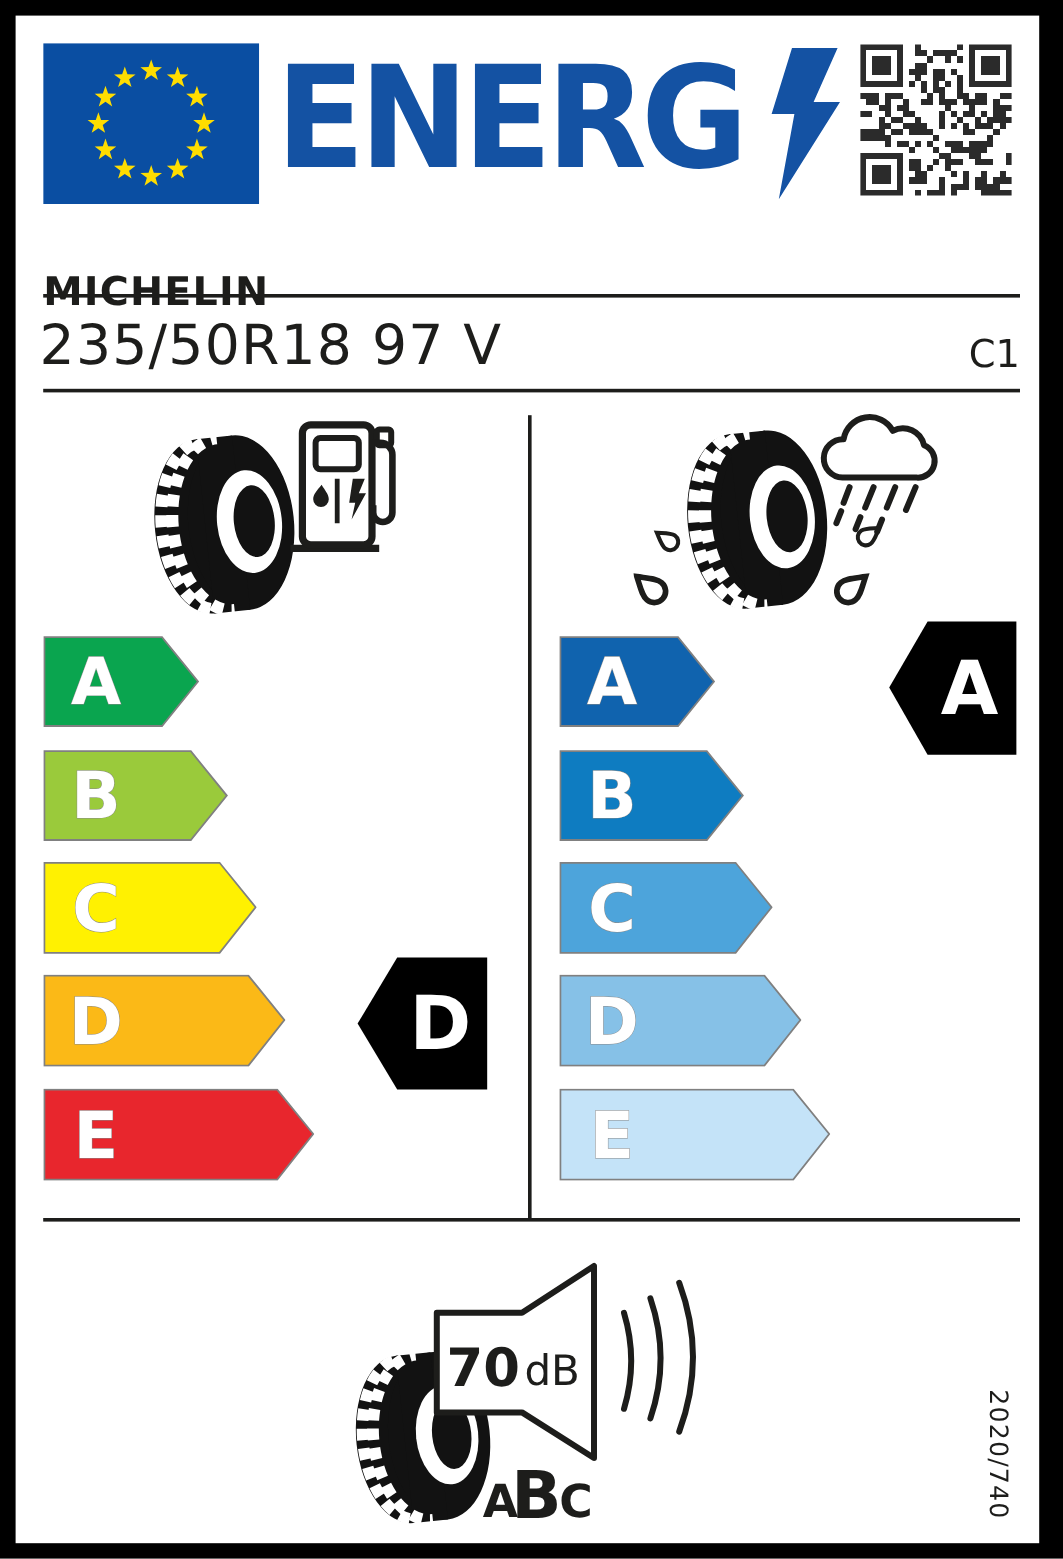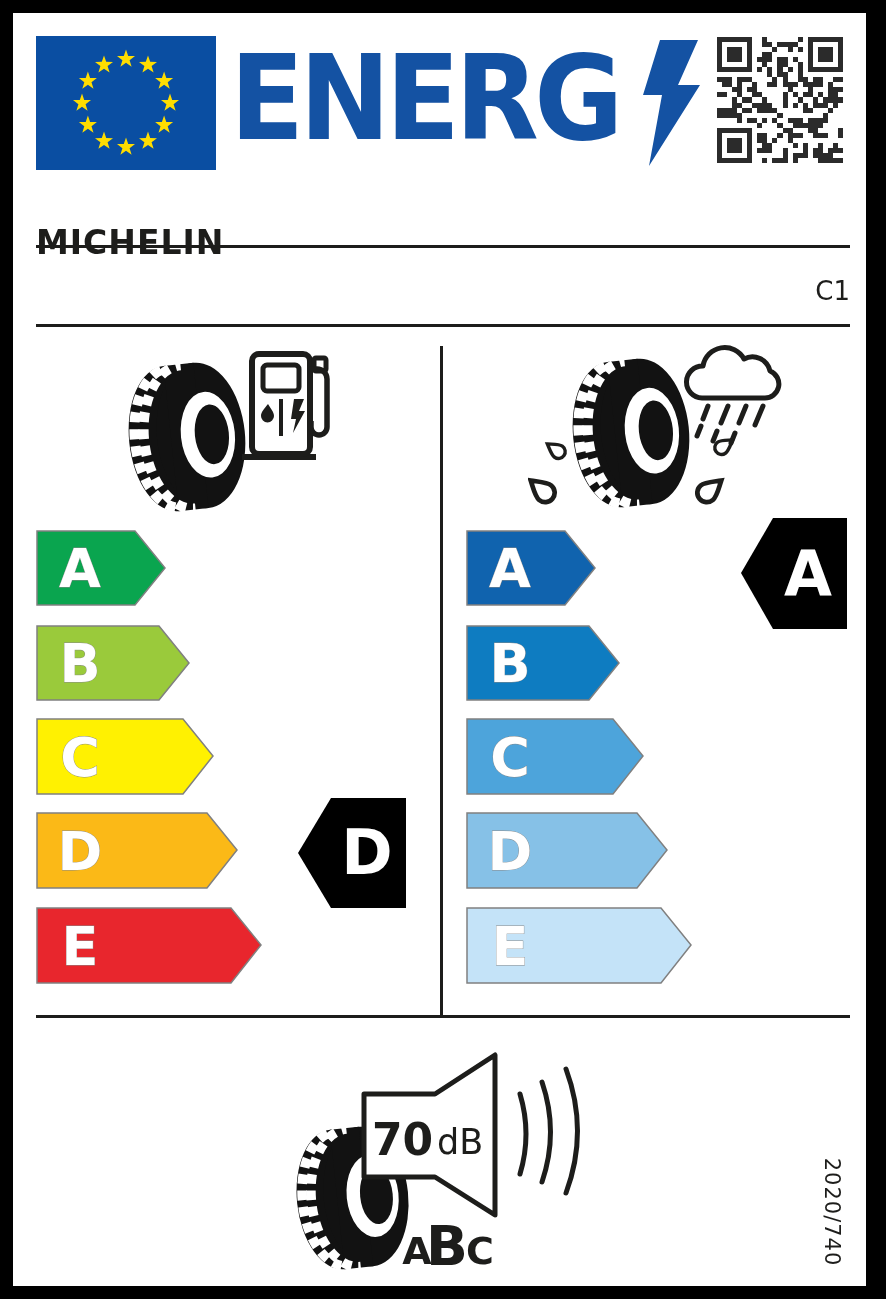--- a/index.html
+++ b/index.html
@@ -16,21 +16,21 @@
                    letter-spacing:-5px; line-height:128px; transform:scaleX(0.92); transform-origin:0 0;
                    white-space:nowrap; }
   .bolt { left:642px; top:40px; }
   .qr { left:717px; top:37px; }
 
   
   .brand  { left:36px; top:202px; font-size:33px; font-weight:bold; letter-spacing:1px;margin-top:21px; }
   .typeid { right:36px; top:202px; font-size:33px; }
   .rule { left:36px; width:814px; height:3px; background:#1d1d1b; }
   .designation { left:33px; top:260px; font-size:46px; letter-spacing:1px; }
-  .tclass { right:36px; top:276px; font-size:26px;text-align:right; }
+  .tclass { right:36px; top:276px; font-size:32px;text-align:right; }
   .divider { left:440px; top:346px; width:3px; height:669px; background:#1d1d1b; }
 
   
   .scale-letter { font-size:54px; font-weight:bold; fill:#fff; text-anchor:middle;
                   stroke:#8a8a8a; stroke-width:0.8; paint-order:stroke; }
   .rating-letter { font-size:62px; font-weight:bold; fill:#fff; text-anchor:middle; }
   .col-left  { left:36px; }
   .col-right { left:466px; }
 
   .regulation { position:absolute; left:832px; top:1212px; transform:translate(-50%,-50%) rotate(90deg);
@@ -83,20 +83,21 @@
   </svg>
 
   <svg class="abs qr" id="qr" width="126" height="126" viewBox="0 0 25 25" shape-rendering="crispEdges">
     <rect x="0" y="0" width="25" height="25" fill="#fff"></rect>
   <path d="M0 0h1v1h-1zM1 0h1v1h-1zM2 0h1v1h-1zM3 0h1v1h-1zM4 0h1v1h-1zM5 0h1v1h-1zM6 0h1v1h-1zM9 0h1v1h-1zM16 0h1v1h-1zM18 0h1v1h-1zM19 0h1v1h-1zM20 0h1v1h-1zM21 0h1v1h-1zM22 0h1v1h-1zM23 0h1v1h-1zM24 0h1v1h-1zM0 1h1v1h-1zM6 1h1v1h-1zM9 1h1v1h-1zM10 1h1v1h-1zM12 1h1v1h-1zM13 1h1v1h-1zM14 1h1v1h-1zM15 1h1v1h-1zM18 1h1v1h-1zM24 1h1v1h-1zM0 2h1v1h-1zM2 2h1v1h-1zM3 2h1v1h-1zM4 2h1v1h-1zM6 2h1v1h-1zM11 2h1v1h-1zM14 2h1v1h-1zM16 2h1v1h-1zM18 2h1v1h-1zM20 2h1v1h-1zM21 2h1v1h-1zM22 2h1v1h-1zM24 2h1v1h-1zM0 3h1v1h-1zM2 3h1v1h-1zM3 3h1v1h-1zM4 3h1v1h-1zM6 3h1v1h-1zM9 3h1v1h-1zM10 3h1v1h-1zM18 3h1v1h-1zM20 3h1v1h-1zM21 3h1v1h-1zM22 3h1v1h-1zM24 3h1v1h-1zM0 4h1v1h-1zM2 4h1v1h-1zM3 4h1v1h-1zM4 4h1v1h-1zM6 4h1v1h-1zM8 4h1v1h-1zM9 4h1v1h-1zM10 4h1v1h-1zM12 4h1v1h-1zM13 4h1v1h-1zM15 4h1v1h-1zM18 4h1v1h-1zM20 4h1v1h-1zM21 4h1v1h-1zM22 4h1v1h-1zM24 4h1v1h-1zM0 5h1v1h-1zM6 5h1v1h-1zM9 5h1v1h-1zM12 5h1v1h-1zM13 5h1v1h-1zM16 5h1v1h-1zM18 5h1v1h-1zM24 5h1v1h-1zM0 6h1v1h-1zM1 6h1v1h-1zM2 6h1v1h-1zM3 6h1v1h-1zM4 6h1v1h-1zM5 6h1v1h-1zM6 6h1v1h-1zM8 6h1v1h-1zM10 6h1v1h-1zM12 6h1v1h-1zM14 6h1v1h-1zM16 6h1v1h-1zM18 6h1v1h-1zM19 6h1v1h-1zM20 6h1v1h-1zM21 6h1v1h-1zM22 6h1v1h-1zM23 6h1v1h-1zM24 6h1v1h-1zM10 7h1v1h-1zM12 7h1v1h-1zM13 7h1v1h-1zM16 7h1v1h-1zM0 8h1v1h-1zM1 8h1v1h-1zM2 8h1v1h-1zM4 8h1v1h-1zM5 8h1v1h-1zM6 8h1v1h-1zM11 8h1v1h-1zM13 8h1v1h-1zM16 8h1v1h-1zM17 8h1v1h-1zM19 8h1v1h-1zM20 8h1v1h-1zM23 8h1v1h-1zM24 8h1v1h-1zM1 9h1v1h-1zM2 9h1v1h-1zM4 9h1v1h-1zM7 9h1v1h-1zM10 9h1v1h-1zM11 9h1v1h-1zM13 9h1v1h-1zM14 9h1v1h-1zM15 9h1v1h-1zM17 9h1v1h-1zM18 9h1v1h-1zM19 9h1v1h-1zM20 9h1v1h-1zM22 9h1v1h-1zM3 10h1v1h-1zM4 10h1v1h-1zM6 10h1v1h-1zM7 10h1v1h-1zM14 10h1v1h-1zM18 10h1v1h-1zM22 10h1v1h-1zM23 10h1v1h-1zM24 10h1v1h-1zM0 11h1v1h-1zM1 11h1v1h-1zM4 11h1v1h-1zM7 11h1v1h-1zM8 11h1v1h-1zM13 11h1v1h-1zM15 11h1v1h-1zM17 11h1v1h-1zM18 11h1v1h-1zM20 11h1v1h-1zM22 11h1v1h-1zM23 11h1v1h-1zM3 12h1v1h-1zM5 12h1v1h-1zM6 12h1v1h-1zM9 12h1v1h-1zM13 12h1v1h-1zM16 12h1v1h-1zM19 12h1v1h-1zM21 12h1v1h-1zM22 12h1v1h-1zM23 12h1v1h-1zM24 12h1v1h-1zM3 13h1v1h-1zM4 13h1v1h-1zM7 13h1v1h-1zM8 13h1v1h-1zM9 13h1v1h-1zM10 13h1v1h-1zM13 13h1v1h-1zM15 13h1v1h-1zM17 13h1v1h-1zM19 13h1v1h-1zM20 13h1v1h-1zM21 13h1v1h-1zM23 13h1v1h-1zM0 14h1v1h-1zM1 14h1v1h-1zM2 14h1v1h-1zM3 14h1v1h-1zM5 14h1v1h-1zM6 14h1v1h-1zM8 14h1v1h-1zM9 14h1v1h-1zM10 14h1v1h-1zM11 14h1v1h-1zM17 14h1v1h-1zM18 14h1v1h-1zM22 14h1v1h-1zM0 15h1v1h-1zM1 15h1v1h-1zM2 15h1v1h-1zM3 15h1v1h-1zM4 15h1v1h-1zM12 15h1v1h-1zM21 15h1v1h-1zM4 16h1v1h-1zM6 16h1v1h-1zM7 16h1v1h-1zM9 16h1v1h-1zM11 16h1v1h-1zM14 16h1v1h-1zM15 16h1v1h-1zM16 16h1v1h-1zM18 16h1v1h-1zM19 16h1v1h-1zM20 16h1v1h-1zM21 16h1v1h-1zM8 17h1v1h-1zM12 17h1v1h-1zM15 17h1v1h-1zM16 17h1v1h-1zM17 17h1v1h-1zM18 17h1v1h-1zM19 17h1v1h-1zM20 17h1v1h-1zM0 18h1v1h-1zM1 18h1v1h-1zM2 18h1v1h-1zM3 18h1v1h-1zM4 18h1v1h-1zM5 18h1v1h-1zM6 18h1v1h-1zM13 18h1v1h-1zM14 18h1v1h-1zM18 18h1v1h-1zM19 18h1v1h-1zM24 18h1v1h-1zM0 19h1v1h-1zM6 19h1v1h-1zM8 19h1v1h-1zM9 19h1v1h-1zM12 19h1v1h-1zM14 19h1v1h-1zM15 19h1v1h-1zM16 19h1v1h-1zM19 19h1v1h-1zM20 19h1v1h-1zM21 19h1v1h-1zM24 19h1v1h-1zM0 20h1v1h-1zM2 20h1v1h-1zM3 20h1v1h-1zM4 20h1v1h-1zM6 20h1v1h-1zM8 20h1v1h-1zM9 20h1v1h-1zM11 20h1v1h-1zM14 20h1v1h-1zM0 21h1v1h-1zM2 21h1v1h-1zM3 21h1v1h-1zM4 21h1v1h-1zM6 21h1v1h-1zM9 21h1v1h-1zM10 21h1v1h-1zM15 21h1v1h-1zM17 21h1v1h-1zM20 21h1v1h-1zM23 21h1v1h-1zM0 22h1v1h-1zM2 22h1v1h-1zM3 22h1v1h-1zM4 22h1v1h-1zM6 22h1v1h-1zM8 22h1v1h-1zM9 22h1v1h-1zM10 22h1v1h-1zM13 22h1v1h-1zM17 22h1v1h-1zM19 22h1v1h-1zM20 22h1v1h-1zM22 22h1v1h-1zM23 22h1v1h-1zM24 22h1v1h-1zM0 23h1v1h-1zM6 23h1v1h-1zM13 23h1v1h-1zM15 23h1v1h-1zM16 23h1v1h-1zM17 23h1v1h-1zM19 23h1v1h-1zM20 23h1v1h-1zM21 23h1v1h-1zM22 23h1v1h-1zM0 24h1v1h-1zM1 24h1v1h-1zM2 24h1v1h-1zM3 24h1v1h-1zM4 24h1v1h-1zM5 24h1v1h-1zM6 24h1v1h-1zM9 24h1v1h-1zM11 24h1v1h-1zM12 24h1v1h-1zM13 24h1v1h-1zM15 24h1v1h-1zM20 24h1v1h-1zM21 24h1v1h-1zM22 24h1v1h-1zM23 24h1v1h-1zM24 24h1v1h-1z" fill="#2b2b2b"></path>
     </svg>
 
   <div class="abs brand">MICHELIN</div>
   <div class="abs rule" style="top:245px"></div>
 
+  <div class="abs designation">235/50R18 97 V</div>
   <div class="abs tclass">C1</div>
   <div class="abs rule" style="top:324px"></div>
 
   <div class="abs divider"></div>
 
   <svg class="abs" style="left:118px;top:344px" width="225" height="190" viewBox="0 0 225 190">
     <use href="#tyre-shape" transform="translate(8,18)"></use>
     <g transform="translate(130,0)" fill="none" stroke="#1d1d1b">
       <line x1="-6" y1="113" x2="68" y2="113" stroke-width="6"></line>
       <rect x="4" y="10" width="58" height="100" rx="7" fill="#fff" stroke-width="6"></rect>

